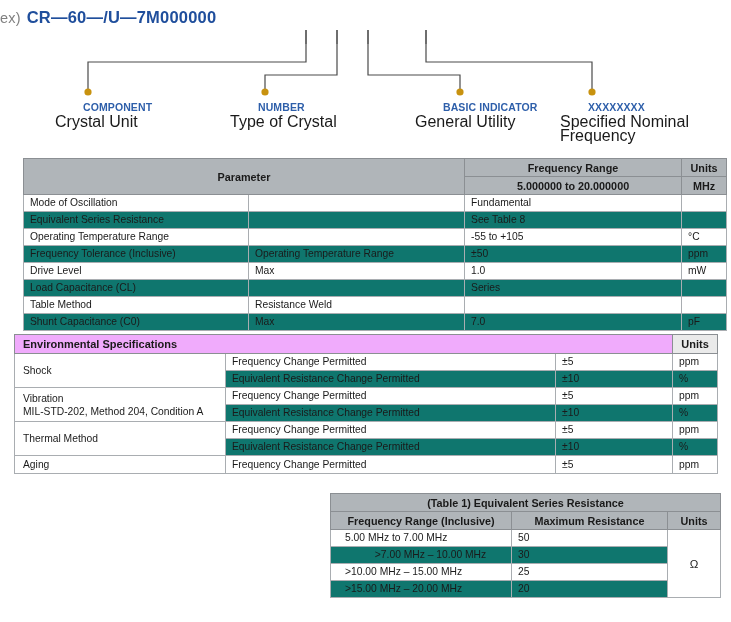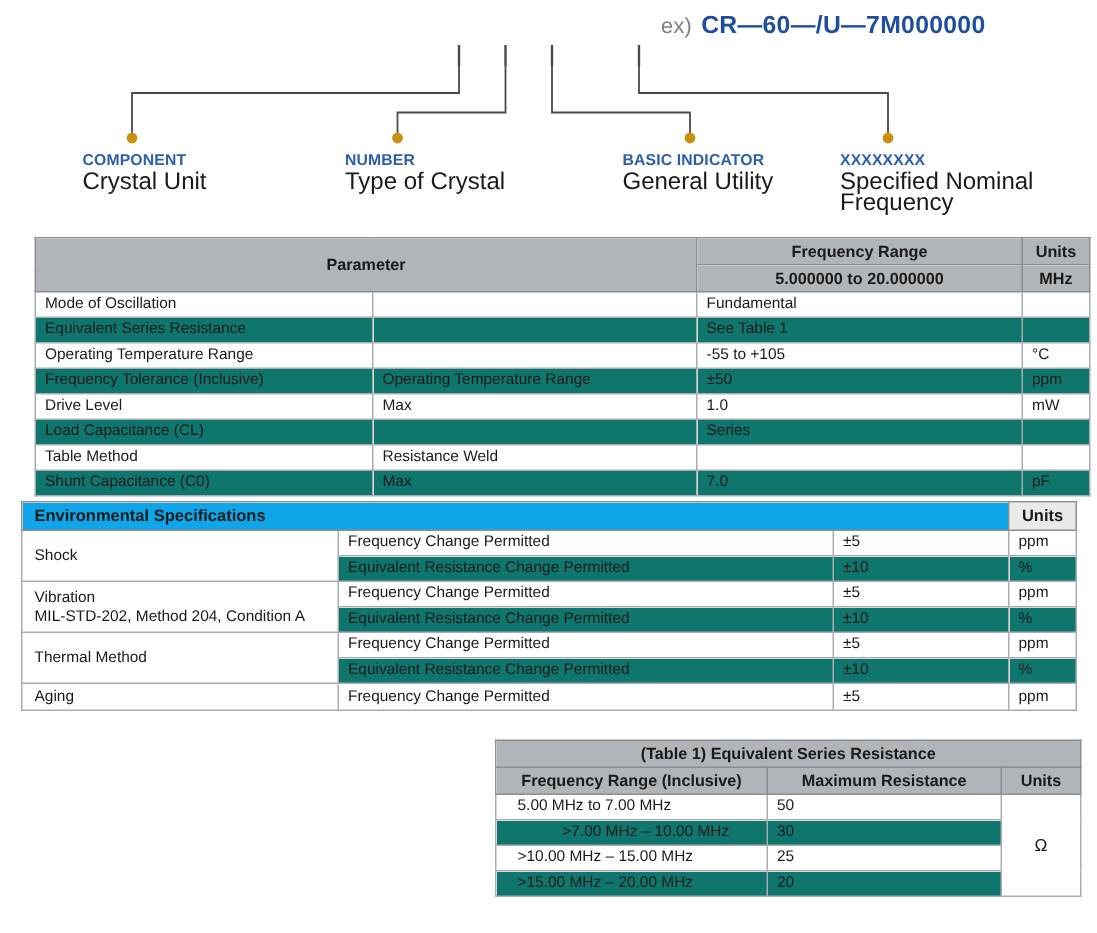--- a/index.html
+++ b/index.html
@@ -13,21 +13,21 @@
     position: relative;
     overflow: hidden;
   }
 
   
   #partnum-section { position: relative; height: 148px; }
 
   #partnum-line {
     position: absolute;
     top: 8px; left: 0; width: 657px;
-    text-align: right;
+    text-align: left;
     font-size: 16.5px;
     font-weight: bold;
     letter-spacing: 0.2px;
     white-space: nowrap;
   }
   #partnum-line .ex {
     color: #808080;
     font-weight: normal;
     font-size: 14.5px;
     margin-right: 6px;
@@ -44,20 +44,21 @@
     position: absolute;
     top: 100px;
     width: 190px;
   }
   .callout-title {
     color: #2e5faa;
     font-weight: bold;
     font-size: 10.5px;
     letter-spacing: 0.1px;
     line-height: 14px;
+    margin-left: 28px;
   }
   .callout-sub {
     color: #1a1a1a;
     font-size: 16px;
     line-height: 13.5px;
     margin-top: 1px;
   }
   #callout-0 { left: 55px; }
   #callout-1 { left: 230px; }
   #callout-2 { left: 415px; }
@@ -99,21 +100,21 @@
     width: 703px;
   }
 
   
   #env-table {
     position: absolute;
     left: 14px; top: 334px;
     width: 703px;
   }
   #env-table th.env-title {
-    background: #0ea5e9;
+    background: #f0abfc;
     font-weight: bold;
     text-align: left;
     font-size: 11px;
     height: 19px;
     padding-left: 8px;
     border-color: #8b8f93;
   }
   #env-table th.env-units {
     background: #eaeaea;
     font-weight: bold;
@@ -205,21 +206,21 @@
   <tbody id="param-body">
       <tr>
         <td class="">Mode of Oscillation</td>
         <td class=""></td>
         <td class="ctr">Fundamental</td>
         <td class="ctr"></td>
       </tr>
       <tr>
         <td class="shade">Equivalent Series Resistance</td>
         <td class="shade"></td>
-        <td class="ctr shade">See Table 1</td>
+        <td class="ctr shade">See Table 8</td>
         <td class="ctr shade"></td>
       </tr>
       <tr>
         <td class="">Operating Temperature Range</td>
         <td class=""></td>
         <td class="ctr">-55 to +105</td>
         <td class="ctr">°C</td>
       </tr>
       <tr>
         <td class="shade">Frequency Tolerance (Inclusive)</td>

